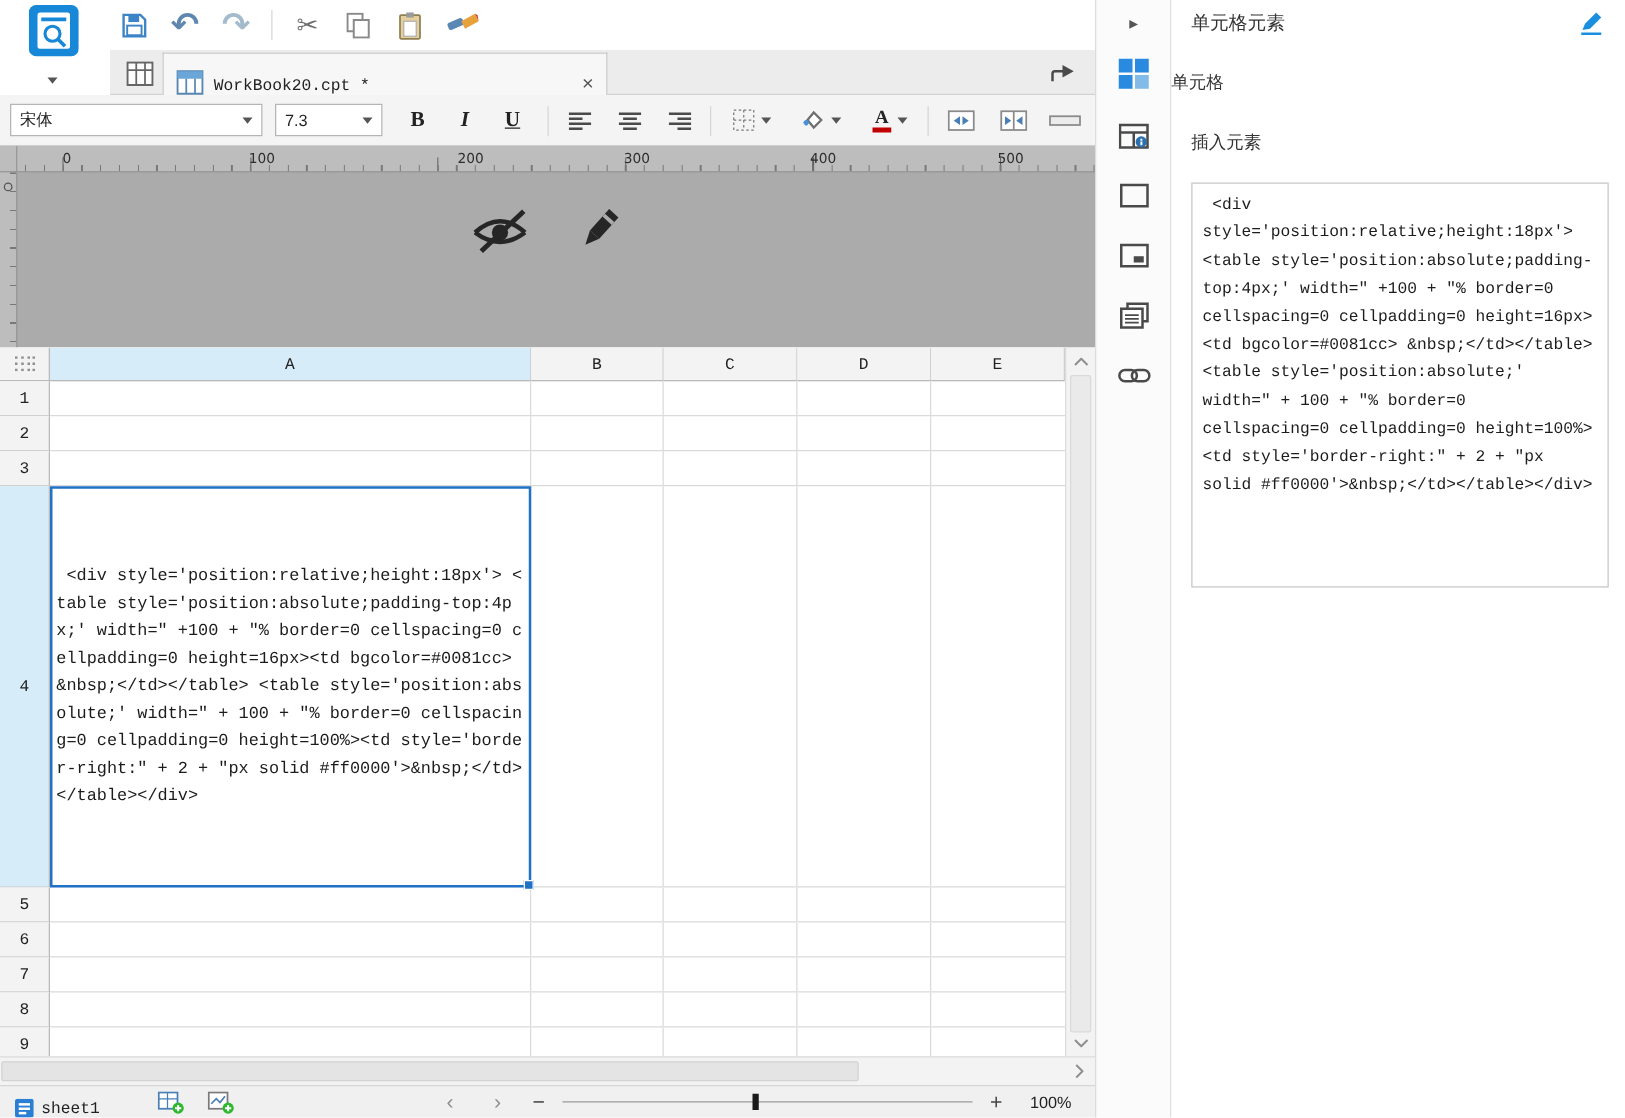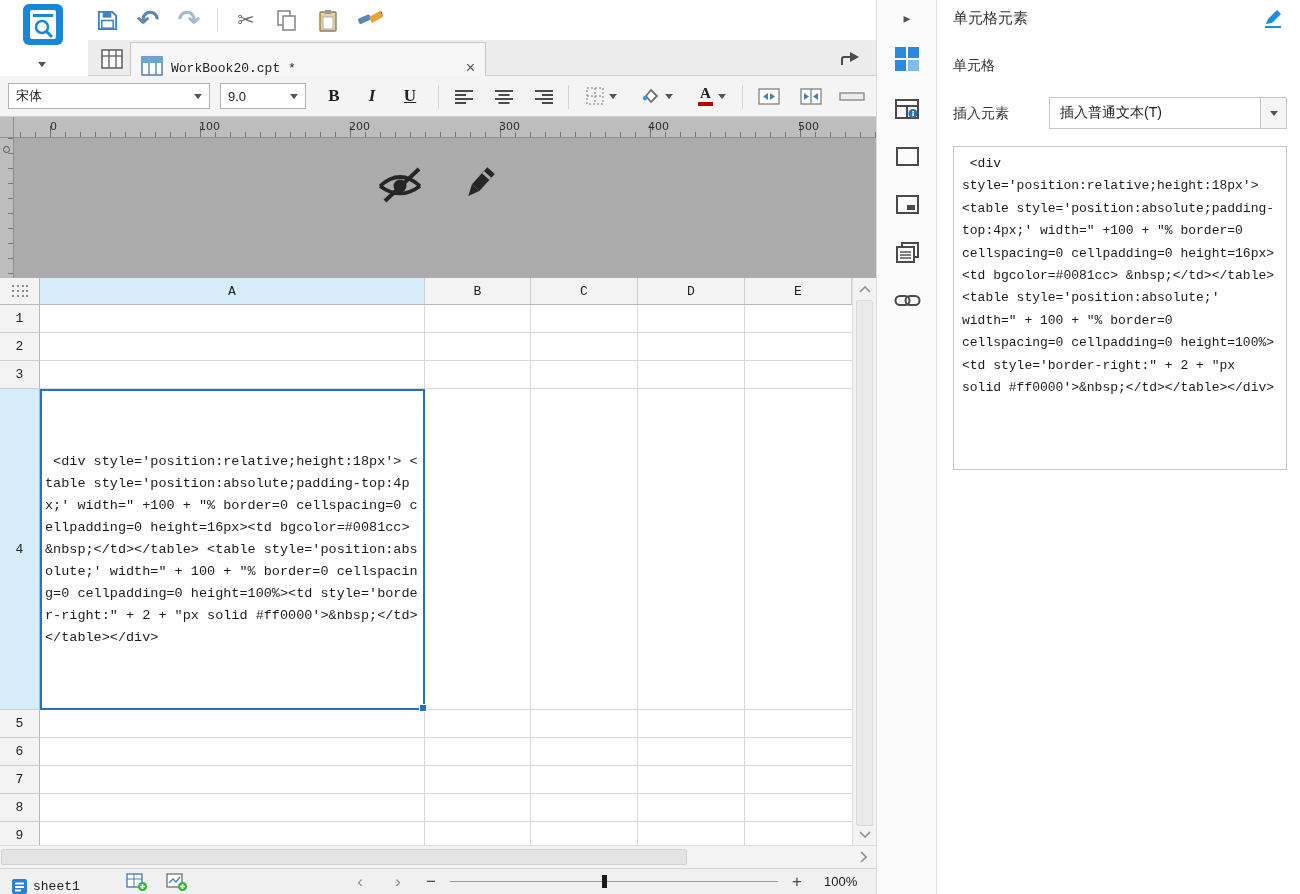--- a/index.html
+++ b/index.html
@@ -118,21 +118,21 @@
     </svg>
   </div>
 </div>
 
 <div class="abs" style="left:0;top:76px;width:876px;height:41px;background:#f4f4f4;border-bottom:1px solid #cfcfcf">
   <div class="abs selbox" style="left:8px;top:7px;width:202px">
     <span>宋体</span>
     <div class="caret"></div>
   </div>
   <div class="abs selbox" style="left:220px;top:7px;width:86px">
-    <span>9.0</span>
+    <span>7.3</span>
     <div class="caret"></div>
   </div>
   <div class="abs fbtn" style="left:318px;top:7px;width:32px;font-family:'Liberation Serif','DejaVu Serif',serif;font-weight:bold;font-size:17px">
       <span>B</span>
     </div>
   <div class="abs fbtn" style="left:356px;top:7px;width:32px;font-family:'Liberation Serif','DejaVu Serif',serif;font-style:italic;font-weight:bold;font-size:17px">
       <span>I</span>
     </div>
   <div class="abs fbtn" style="left:394px;top:7px;width:32px;font-family:'Liberation Serif','DejaVu Serif',serif;font-weight:bold;font-size:17px;text-decoration:underline">
       <span>U</span>
@@ -212,21 +212,21 @@
       <rect x="1" y="3" width="24" height="7" fill="#ececec" stroke="#8a8a8a" stroke-width="1.4"></rect>
     </svg>
   </div>
 </div>
 
 <div class="abs" style="left:0;top:117px;width:876px;height:161px;background:#ababab">
   <div class="abs" style="left:0;top:0;width:14px;height:21px;background:#bdbdbd;border-right:1px solid #8f8f8f;border-bottom:1px solid #8f8f8f"></div>
   <div class="abs hruler" style="left:14px;top:0;width:862px;height:21px">
     <span class="rlabel" style="left:36px">0</span>
     <span class="rlabel" style="left:185px">100</span>
-    <span class="rlabel" style="left:335px">200</span>
+    <span class="rlabel" style="left:352px">200</span>
     <span class="rlabel" style="left:485px">300</span>
     <span class="rlabel" style="left:634px">400</span>
     <span class="rlabel" style="left:784px">500</span>
   </div>
   <div class="abs vruler" style="left:0;top:21px;width:14px;height:140px">
     <div style="position:absolute;left:3px;top:8px;width:7px;height:7px;border:1.5px solid #555;border-radius:50%"></div>
   </div>
   <div class="abs btn" style="left:372px;top:44px;width:56px;height:46px">
     <svg width="54" height="42" viewBox="0 0 54 42">
       <path d="M7 23 Q27 5 47 23" fill="none" stroke="#262626" stroke-width="3.6"></path>
@@ -427,24 +427,18 @@
 
 <div class="abs" style="left:936px;top:0;width:304px;height:894px;background:#fff;border-left:1px solid #e0e0e0">
   <div class="abs" style="left:16px;top:9px;font-size:15px;color:#333">单元格元素</div>
   <div class="abs btn" style="left:324px;top:6px;width:24px;height:24px">
     <svg width="20" height="20" viewBox="0 0 20 20">
       <path d="M3 16 L5 11 L14 2 L18 6 L9 15 Z" fill="#1a8fe0"></path>
       <line x1="2" y1="19" x2="18" y2="19" stroke="#1a8fe0" stroke-width="2"></line>
     </svg>
   </div>
 
-  <div class="abs plabel" style="left:16px;top:57px">单元格</div>
+  <div class="abs plabel" style="left:0;top:57px">单元格</div>
 
   <div class="abs plabel" style="left:16px;top:105px">插入元素</div>
-  <div class="abs" style="left:112px;top:97px;width:238px;height:32px;border:1px solid #c6c6c6;background:#fff;display:flex;align-items:center">
-    <span style="padding:0 10px;font-size:14px">插入普通文本(T)</span>
-    <div class="btn" style="margin-left:auto;width:26px;height:100%;border-left:1px solid #c6c6c6;background:#f5f5f5">
-        <div class="caret"></div>
-      </div>
-  </div>
 
   <div class="abs code-box" style="left:16px;top:146px;width:334px;height:324px"> &lt;div style='position:relative;height:18px'&gt; &lt;table style='position:absolute;padding-top:4px;' width=" +100 + "% border=0 cellspacing=0 cellpadding=0 height=16px&gt;&lt;td bgcolor=#0081cc&gt; &amp;nbsp;&lt;/td&gt;&lt;/table&gt; &lt;table style='position:absolute;' width=" + 100 + "% border=0 cellspacing=0 cellpadding=0 height=100%&gt;&lt;td style='border-right:" + 2 + "px solid #ff0000'&gt;&amp;nbsp;&lt;/td&gt;&lt;/table&gt;&lt;/div&gt;</div>
 </div>
 
 </body></html>

